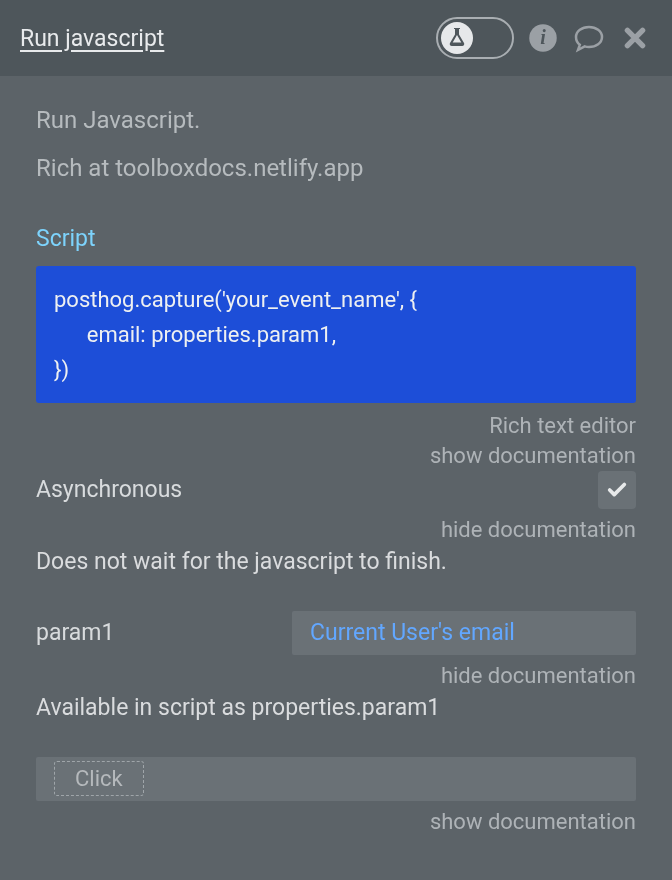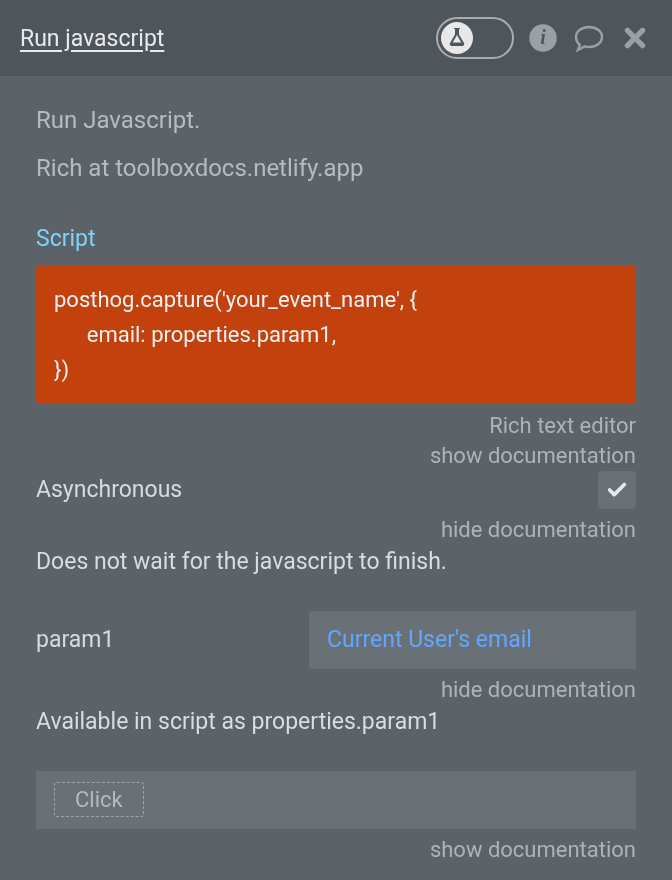--- a/index.html
+++ b/index.html
@@ -74,21 +74,21 @@
       color: #b6bbbe;
       line-height: 1.35;
       margin-bottom: 40px;
     }
     .field-label {
       font-size: 23px;
       color: #7dd3fc;
       margin-bottom: 14px;
     }
     .code-box {
-      background: #c2410c;
+      background: #1d4ed8;
       border-radius: 3px;
       padding: 16px 18px;
       font-size: 22px;
       color: #eef0f1;
       line-height: 1.6;
       font-family: inherit;
       white-space: pre;
       margin-bottom: 8px;
       cursor: text;
     }
@@ -131,31 +131,31 @@
     }
     .doc-text {
       font-size: 23px;
       color: #dadcde;
       margin-bottom: 36px;
     }
     .param-row {
       display: flex;
       align-items: center;
       margin-bottom: 8px;
-      gap: 33px;
+      gap: 16px;
     }
     .param-label {
       font-size: 23px;
       color: #d8dbdd;
       width: 240px;
       flex-shrink: 0;
     }
     .param-value {
       background: #6a7176;
-      height: 58px;
+      height: 44px;
       display: flex;
       align-items: center;
       padding: 0 18px;
       flex: 1;
       font-size: 23px;
       cursor: pointer;
       border-radius: 2px;
     }
     .param-value.blue {
       color: #62a7ff;

